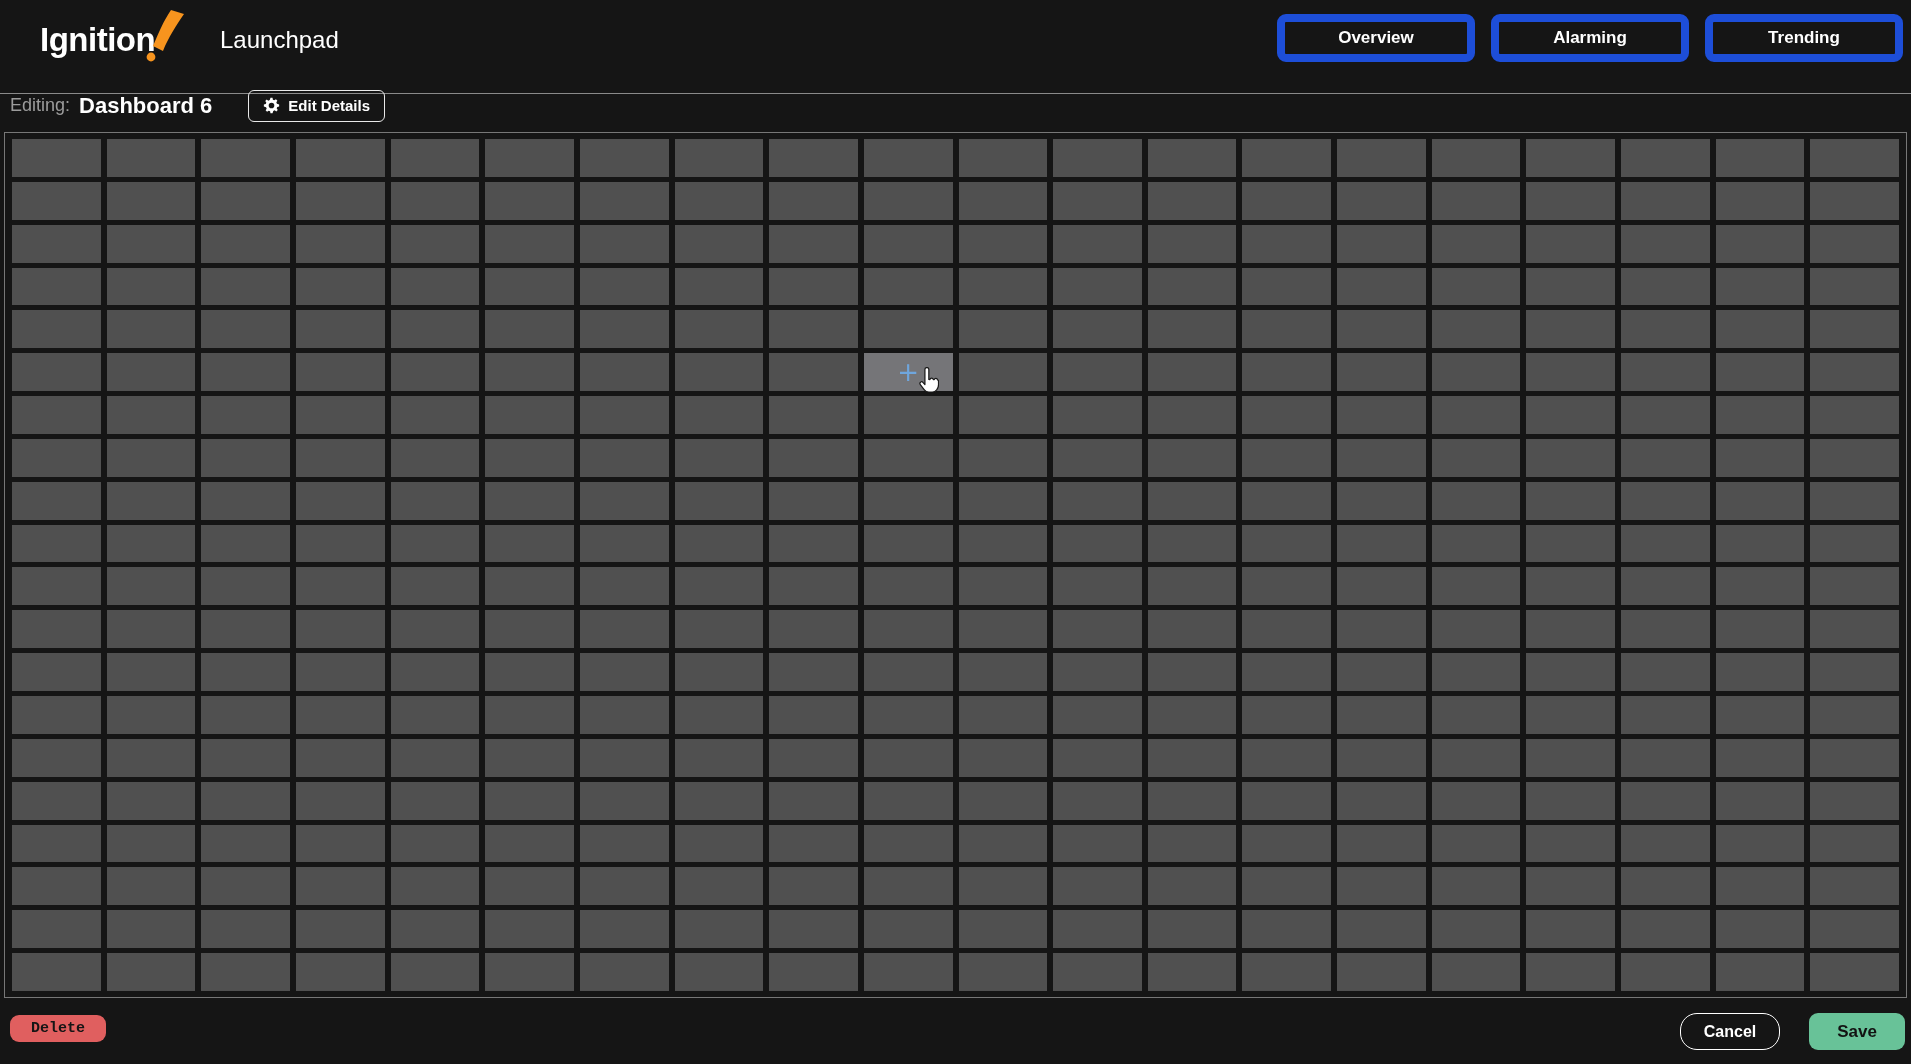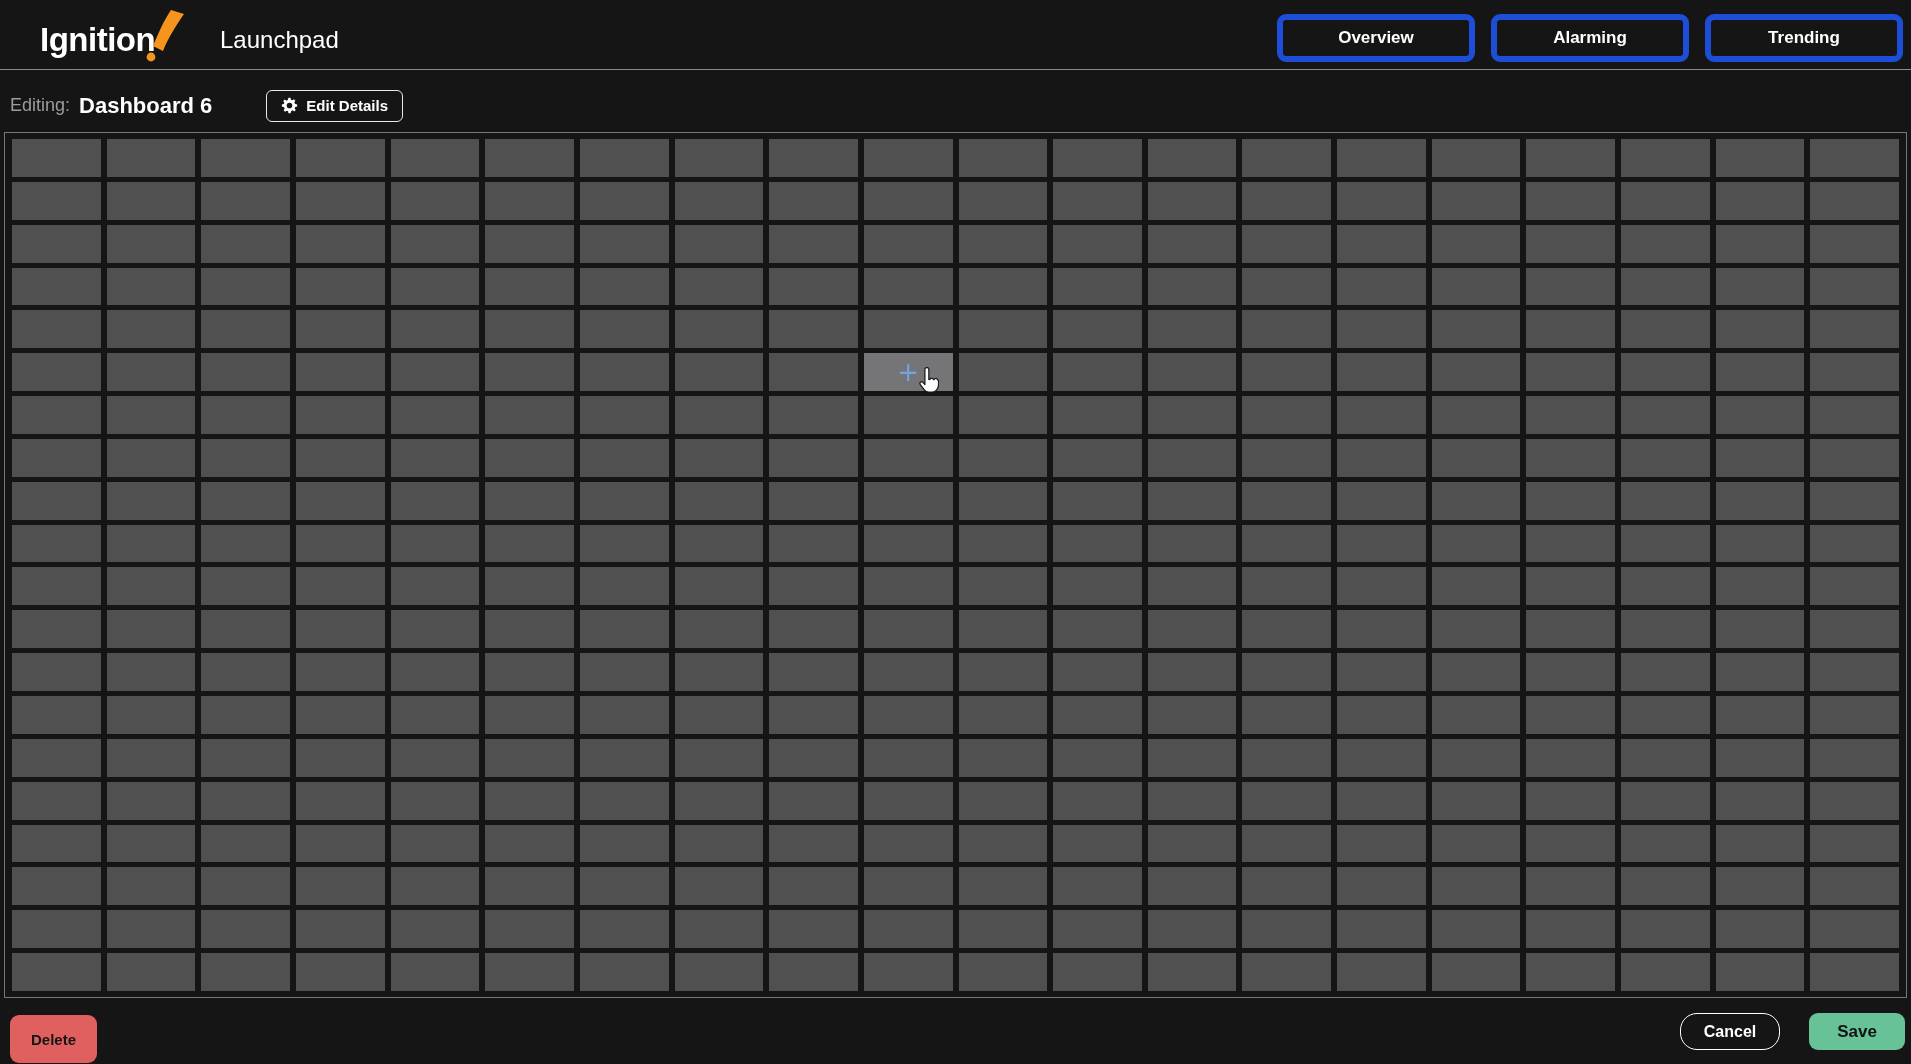--- a/index.html
+++ b/index.html
@@ -6,60 +6,60 @@
   html,body { width:1911px; height:1064px; }
   body {
     position:relative;
     background:var(--bg,#151515);
     font-family:"Liberation Sans", sans-serif;
     overflow:hidden;
   }
 
   
   .app-header {
-    position:absolute; left:0; top:0; right:0; height:70px;
+    position:absolute; left:0; top:0; right:0; height:94px;
     background:var(--bg,#151515);
     border-bottom:1px solid #8a8a8a;
   }
   .logo { position:absolute; left:40px; top:0; width:170px; height:78px; }
   .logo-text {
     position:absolute; left:0; top:22px;
     color:#ffffff; font-size:33px; font-weight:bold; letter-spacing:-0.5px;
     line-height:36px;
   }
   .logo-mark { position:absolute; left:98px; top:8px; }
   .app-title {
     position:absolute; left:220px; top:26px;
     color:#ffffff; font-size:24px; font-weight:400;
   }
   .nav { position:absolute; right:8px; top:14px; display:flex; gap:16px; }
   .nav-btn {
     width:198px; height:48px;
     background:var(--bg,#151515);
-    border:6px solid #1d4ed8; border-radius:9px;
+    border:8px solid #1d4ed8; border-radius:9px;
     color:#ffffff; font-size:17px; font-weight:bold;
     font-family:"Liberation Sans", sans-serif;
     display:flex; align-items:center; justify-content:center;
     cursor:pointer;
   }
   .nav-btn.active {
     background:var(--green,#68c298);
     border-color:var(--green,#68c298);
     color:#121212;
   }
 
   
   .editing-bar {
     position:absolute; left:0; top:79px; right:0; height:53px;
     display:flex; align-items:center;
   }
   .editing-label { margin-left:10px; color:#9c9c9c; font-size:18px; }
   .dashboard-name { margin-left:9px; color:#ffffff; font-size:22px; font-weight:bold; }
   .edit-details-btn {
-    margin-left:54px; height:32px; padding:0 14px;
+    margin-left:36px; height:32px; padding:0 14px;
     background:transparent; border:1px solid #e9e9e9; border-radius:6px;
     color:#ffffff; font-size:15px; font-weight:bold;
     font-family:"Liberation Sans", sans-serif;
     display:flex; align-items:center; gap:8px; cursor:pointer;
   }
 
   
   .grid-wrap {
     position:absolute; left:4px; right:4px; top:132px; bottom:66px;
     border:1px solid #777777; background:var(--bg,#151515);
@@ -83,24 +83,24 @@
     font-family:"DejaVu Sans", sans-serif;
   }
   .cursor-pointer {
     position:absolute; left:916px; top:367px; z-index:9;
     pointer-events:none;
   }
 
   
   .app-footer { position:absolute; left:0; bottom:0; right:0; height:66px; background:var(--bg,#151515); }
   .delete-btn {
-    position:absolute; left:10px; top:17px; height:48px; padding:0 21px;
+    position:absolute; left:10px; top:17px; height:27px; padding:0 21px;
     background:var(--red,#e05f5f); border:none; border-radius:9px;
     color:#151515; font-size:15px; font-weight:bold;
-    font-family:Liberation Sans, sans-serif; cursor:pointer;
+    font-family:Liberation Mono, monospace; cursor:pointer;
   }
   .cancel-btn {
     position:absolute; right:131px; top:15px; height:37px; width:100px;
     background:transparent; border:1px solid #ffffff; border-radius:17px;
     color:#ffffff; font-size:16px; font-weight:bold;
     font-family:"Liberation Sans", sans-serif; cursor:pointer;margin-left:28px;
   }
   .save-btn {
     position:absolute; right:6px; top:15px; height:37px; width:96px;
     background:var(--green,#68c298); border:none; border-radius:9px;

